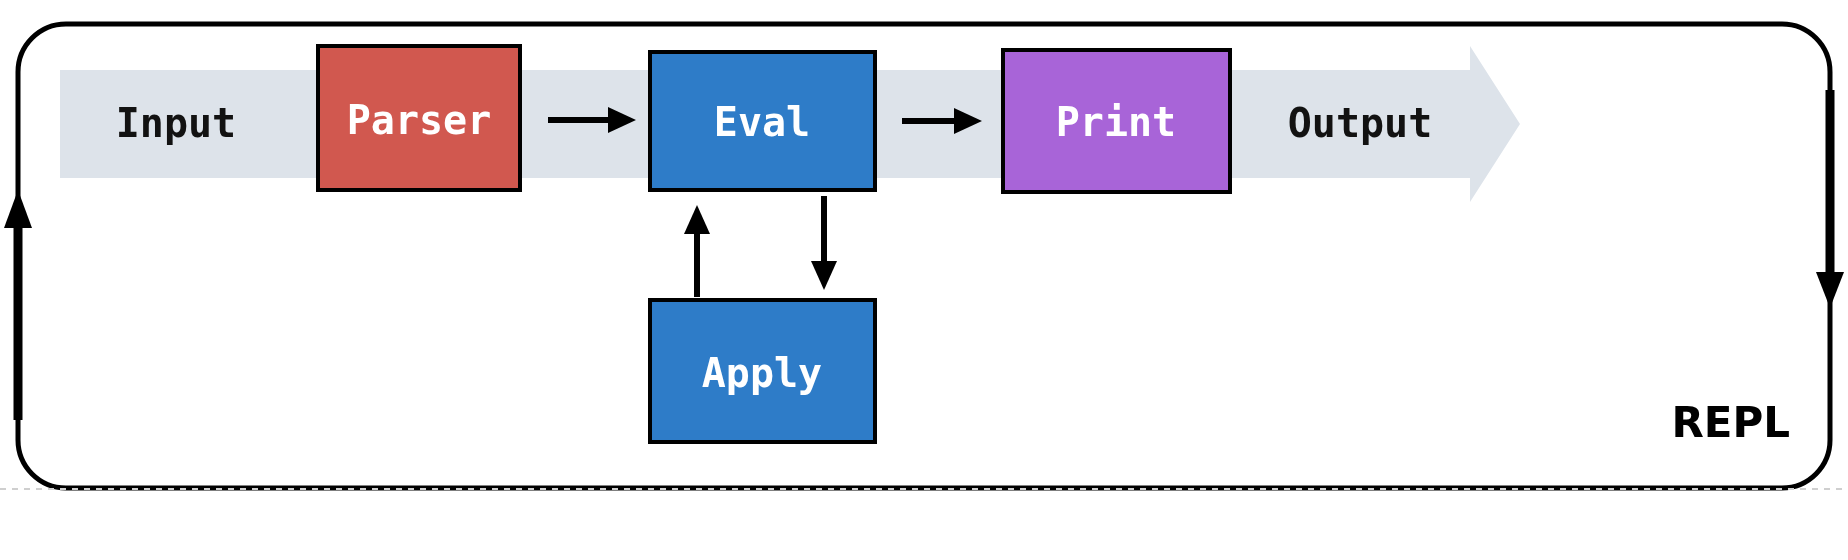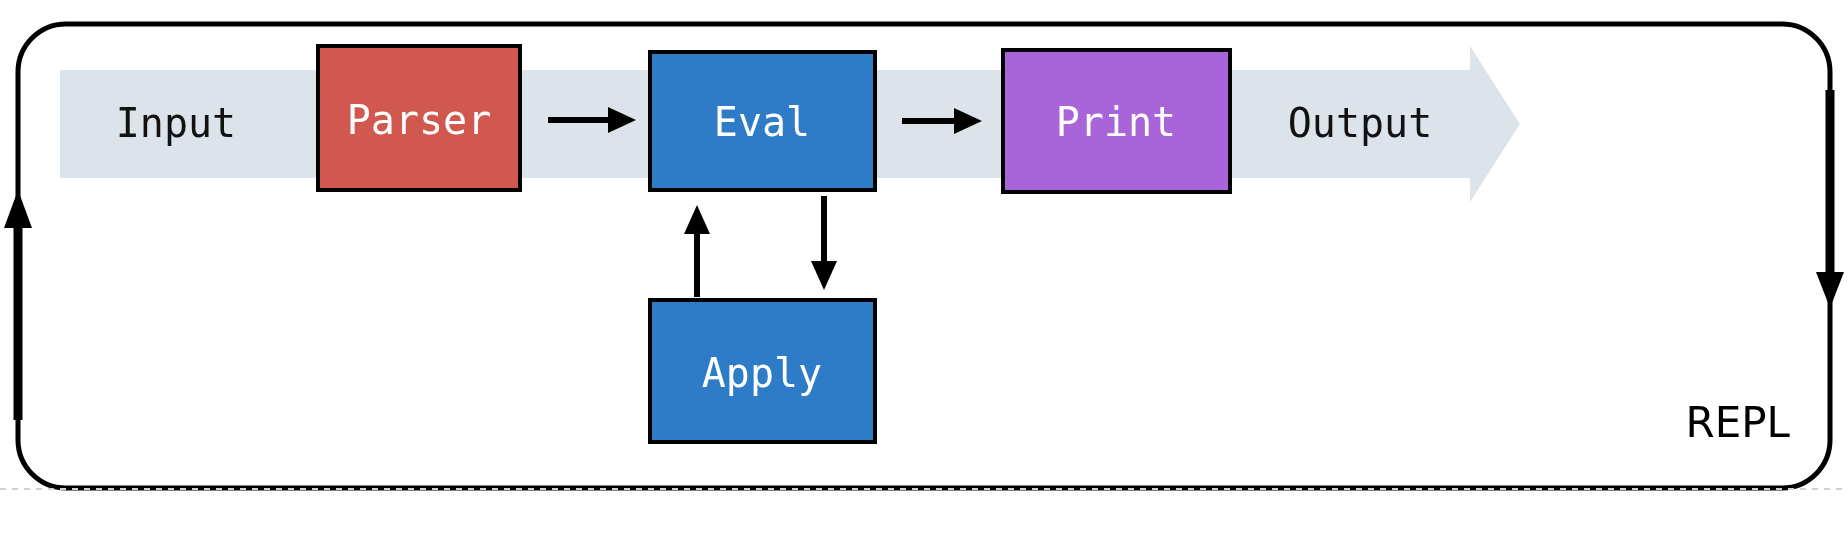--- a/index.html
+++ b/index.html
@@ -12,20 +12,21 @@
     width: 1848px;
     height: 560px;
     overflow: hidden;
     font-family: "DejaVu Sans Mono", monospace;
   }
   #diagram-root {
     position: relative;
     width: 1848px;
     height: 560px;
     background: #ffffff;
+    font-weight: bold;
   }
   svg#repl-svg {
     display: block;
     width: 1848px;
     height: 560px;
   }
   .box-label {
     font-family: "DejaVu Sans Mono", "Liberation Mono", monospace;
     font-size: 40px;
     fill: #ffffff;

